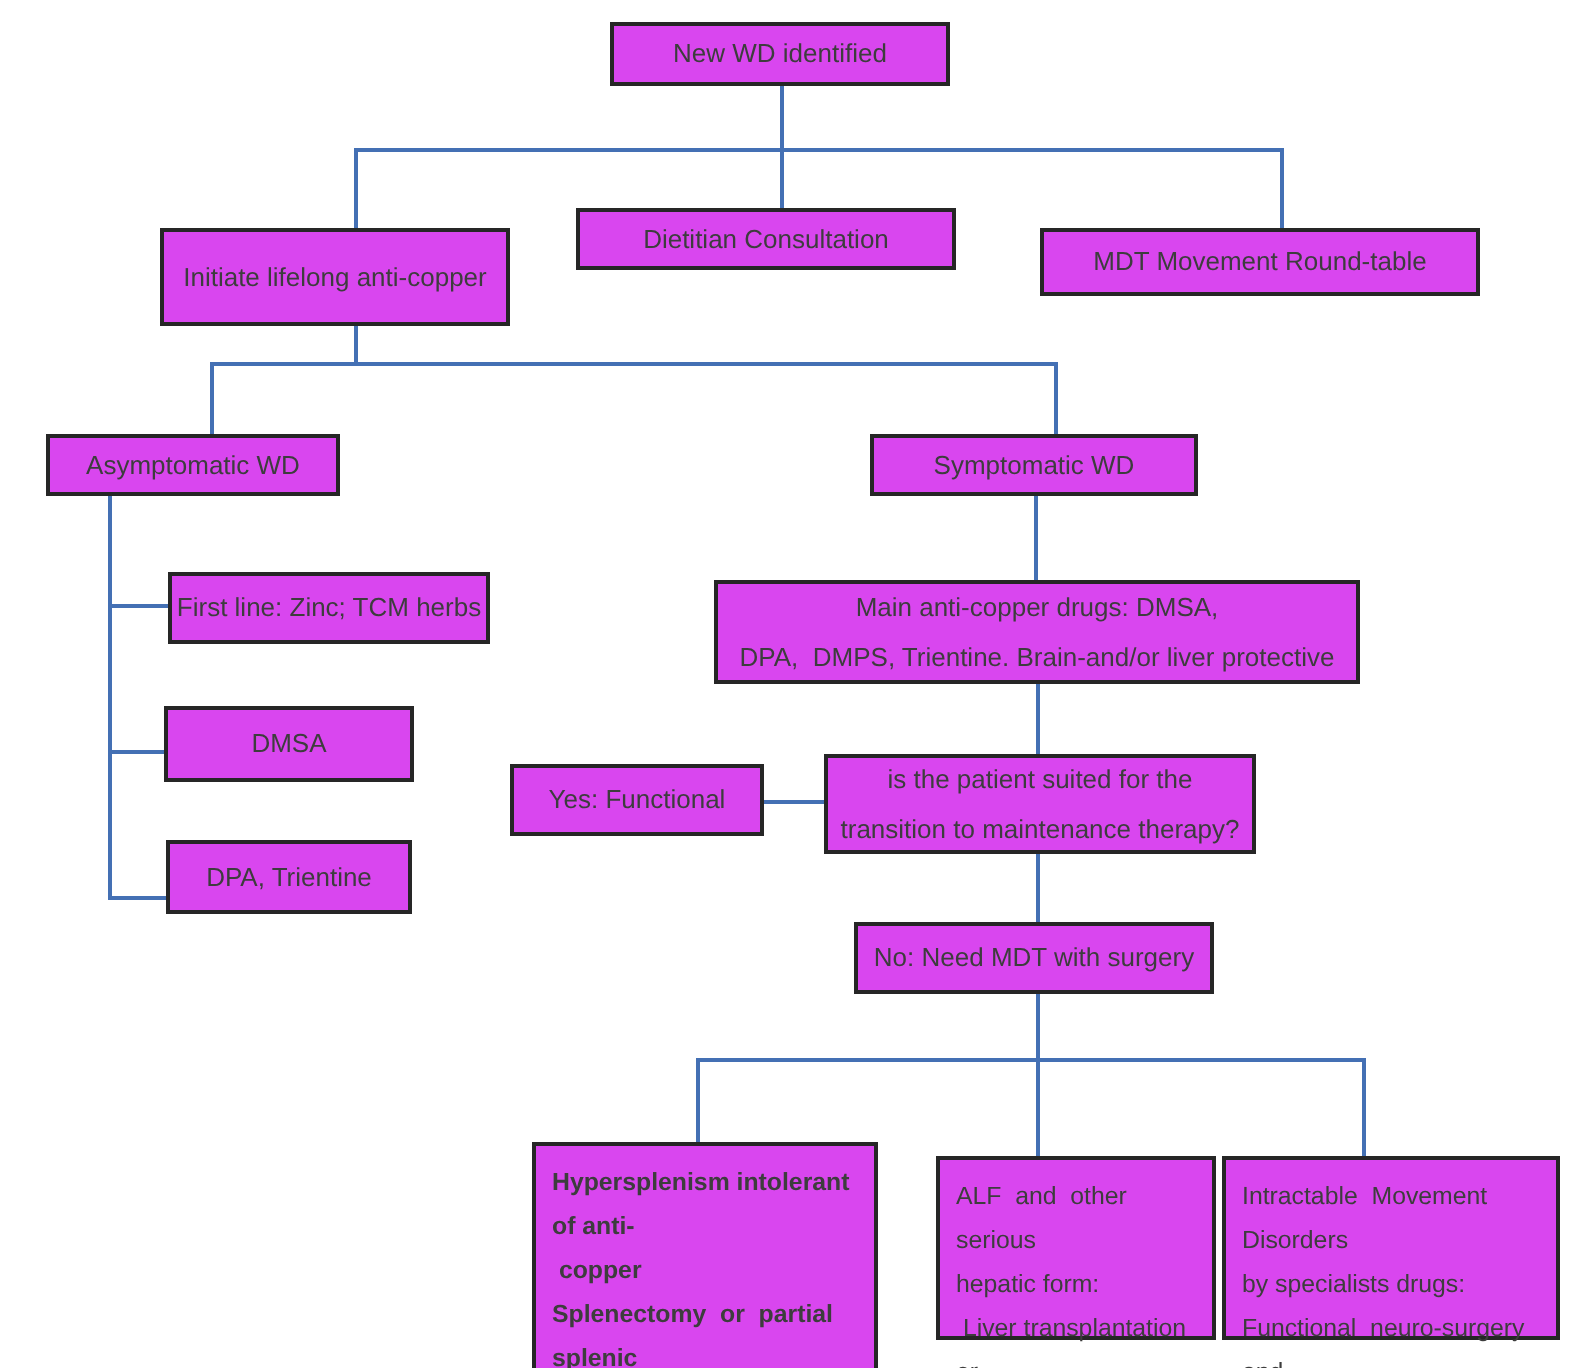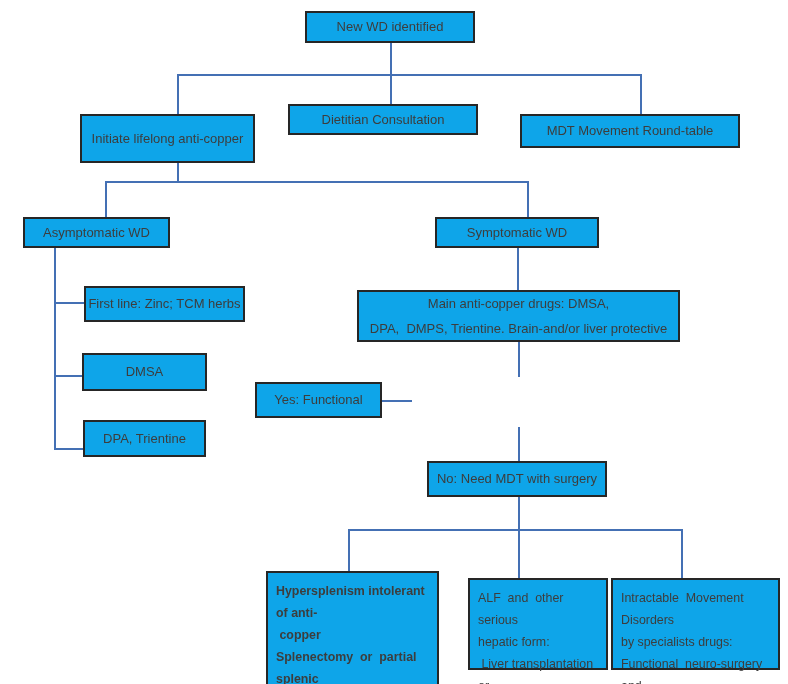--- a/index.html
+++ b/index.html
@@ -12,21 +12,21 @@
   .canvas{
     position:relative;
     width:788px;height:684px;
     background:var(--background);
     font-family:"Liberation Sans", sans-serif;
     color:var(--text);
     overflow:hidden;
   }
   .node{
     position:absolute;
-    background:#0ea5e9;
+    background:#d946ef;
     border:2px solid var(--box-border);
     box-sizing:border-box;
     display:flex;
     align-items:center;
     justify-content:center;
     text-align:center;
     font-size:13px;
     line-height:1.35;
     white-space:pre-wrap;
   }
@@ -90,20 +90,22 @@
 
   <div class="node" style="left:82px;top:353px;width:125px;height:38px;">DMSA</div>
 
   <div class="node" style="left:83px;top:420px;width:123px;height:37px;">DPA, Trientine</div>
 
   <div class="node multiline" style="left:357px;top:290px;width:323px;height:52px;">Main anti-copper drugs: DMSA,
 DPA,  DMPS, Trientine. Brain-and/or liver protective</div>
 
   <div class="node" style="left:255px;top:382px;width:127px;height:36px;">Yes: Functional</div>
 
+  <div class="node multiline" style="left:412px;top:377px;width:216px;height:50px;">is the patient suited for the
+transition to maintenance therapy?</div>
 
   <div class="node" style="left:427px;top:461px;width:180px;height:36px;">No: Need MDT with surgery</div>
 
   <div class="node bottom" style="left:266px;top:571px;width:173px;height:120px;font-weight:bold;">Hypersplenism intolerant of anti-
  copper
 Splenectomy  or  partial  splenic
  artery embolization</div>
 
   <div class="node bottom" style="left:468px;top:578px;width:140px;height:92px;">ALF  and  other  serious
 hepatic form:

